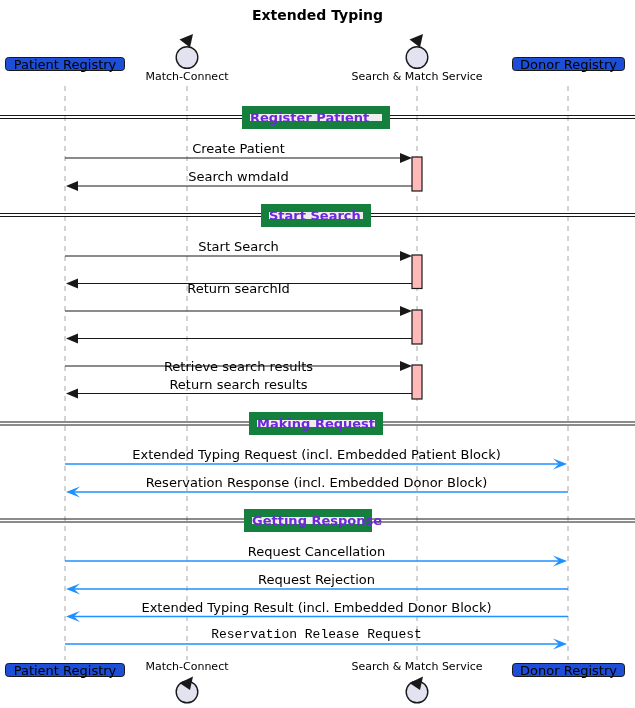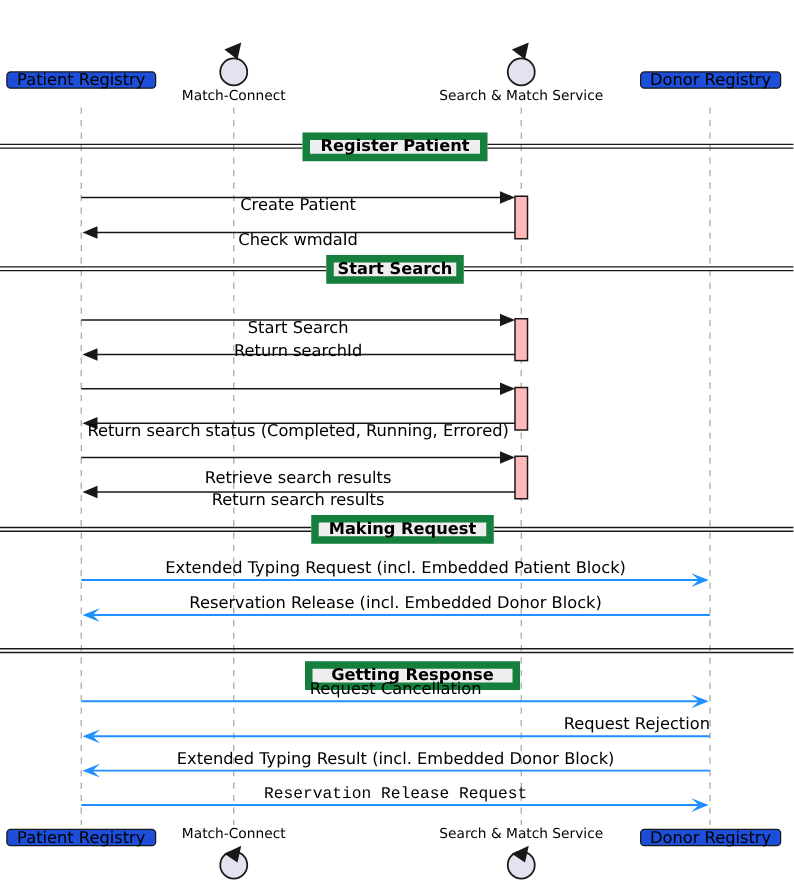--- a/index.html
+++ b/index.html
@@ -44,39 +44,38 @@
     text-align: center;
     font-size: 11px;
     color: #000;
     white-space: nowrap;
   }
 
   .divider-box {
     position: absolute;
     height: 23px;
     background: #EEEEEE;
-    border: 6px solid #15803d;
+    border: 8px solid #15803d;
     display: flex;
     align-items: center;
-    justify-content: center;
     font-size: 13px;
     font-weight: bold;
-    color: #000000;
+    color: #6d28d9;
     white-space: nowrap;
   }
 
   .msg {
     position: absolute;
     text-align: center;
     font-size: 13px;
     color: #000;
     white-space: nowrap;
     line-height: 14px;
   }
-  .msg.black-span { left: 65px; width: 347px; margin-top: 16px; }
+  .msg.black-span { left: 65px; width: 347px; }
   .msg.blue-span  { left: 65px; width: 503px; }
 </style>
 </head>
 <body>
 
 <div class="canvas">
 
   <svg class="gfx" width="635" height="708" viewBox="0 0 635 708">
 
     <g stroke="#A8A8A8" stroke-width="1" stroke-dasharray="5,5">
@@ -178,54 +177,54 @@
     <g>
       <circle cx="187" cy="692" r="10.8" fill="#E2E2F0" stroke="#181818" stroke-width="1.4"></circle>
       <polygon points="179.5,683 193,676.5 190,690" fill="#181818" stroke="none"></polygon>
     </g>
     <g>
       <circle cx="417" cy="692" r="10.8" fill="#E2E2F0" stroke="#181818" stroke-width="1.4"></circle>
       <polygon points="409.5,683 423,676.5 420,690" fill="#181818" stroke="none"></polygon>
     </g>
   </svg>
 
+  <div class="title">Extended Typing</div>
 
   <div class="pbox" style="left:5px; top:57px; width:120px;">
     <span>Patient Registry</span>
   </div>
   <div class="plabel" style="left:127px; top:70px; width:120px;">Match-Connect</div>
   <div class="plabel" style="left:337px; top:70px; width:160px;">Search &amp; Match Service</div>
   <div class="pbox" style="left:512px; top:57px; width:113px;">
     <span>Donor Registry</span>
   </div>
 
   <div class="divider-box" style="left:242px; top:105.5px; width:148px;">
     <span>Register Patient</span>
   </div>
   <div class="divider-box" style="left:261px; top:203.5px; width:110px;">
     <span>Start Search</span>
   </div>
-  <div class="divider-box" style="left:249px; top:412px; width:146px;">
+  <div class="divider-box" style="left:249px; top:412px; width:134px;">
     <span>Making Request</span>
   </div>
-  <div class="divider-box" style="left:244px; top:509px; width:172px;margin-top:20px;">
+  <div class="divider-box" style="left:244px; top:509px; width:128px;">
     <span>Getting Response</span>
   </div>
 
   <div class="msg black-span" style="top:142px;">Create Patient</div>
-  <div class="msg black-span" style="top:170px;">Check wmdaId</div>
+  <div class="msg black-span" style="top:170px;">Search wmdaId</div>
   <div class="msg black-span" style="top:240px;">Start Search</div>
-  <div class="msg black-span" style="top:259px;">Return searchId</div>
-  <div class="msg black-span" style="top:322.5px;">Return search status (Completed, Running, Errored)</div>
+  <div class="msg black-span" style="top:282px;">Return searchId</div>
   <div class="msg black-span" style="top:360px;">Retrieve search results</div>
   <div class="msg black-span" style="top:377.5px;">Return search results</div>
   <div class="msg blue-span" style="top:448px;">Extended Typing Request (incl. Embedded Patient Block)</div>
-  <div class="msg blue-span" style="top:476px;">Reservation Release (incl. Embedded Donor Block)</div>
+  <div class="msg blue-span" style="top:476px;">Reservation Response (incl. Embedded Donor Block)</div>
   <div class="msg blue-span" style="top:545px;">Request Cancellation</div>
-  <div class="msg blue-span" style="top:573px;text-align:right;">Request Rejection</div>
+  <div class="msg blue-span" style="top:573px;">Request Rejection</div>
   <div class="msg blue-span" style="top:600.5px;">Extended Typing Result (incl. Embedded Donor Block)</div>
   <div class="msg blue-span" style="top:628px;font-family:Liberation Mono, monospace;">Reservation Release Request</div>
 
   <div class="pbox" style="left:5px; top:663px; width:120px;">
     <span>Patient Registry</span>
   </div>
   <div class="plabel" style="left:127px; top:660px; width:120px;">Match-Connect</div>
   <div class="plabel" style="left:337px; top:660px; width:160px;">Search &amp; Match Service</div>
   <div class="pbox" style="left:512px; top:663px; width:113px;">
     <span>Donor Registry</span>

